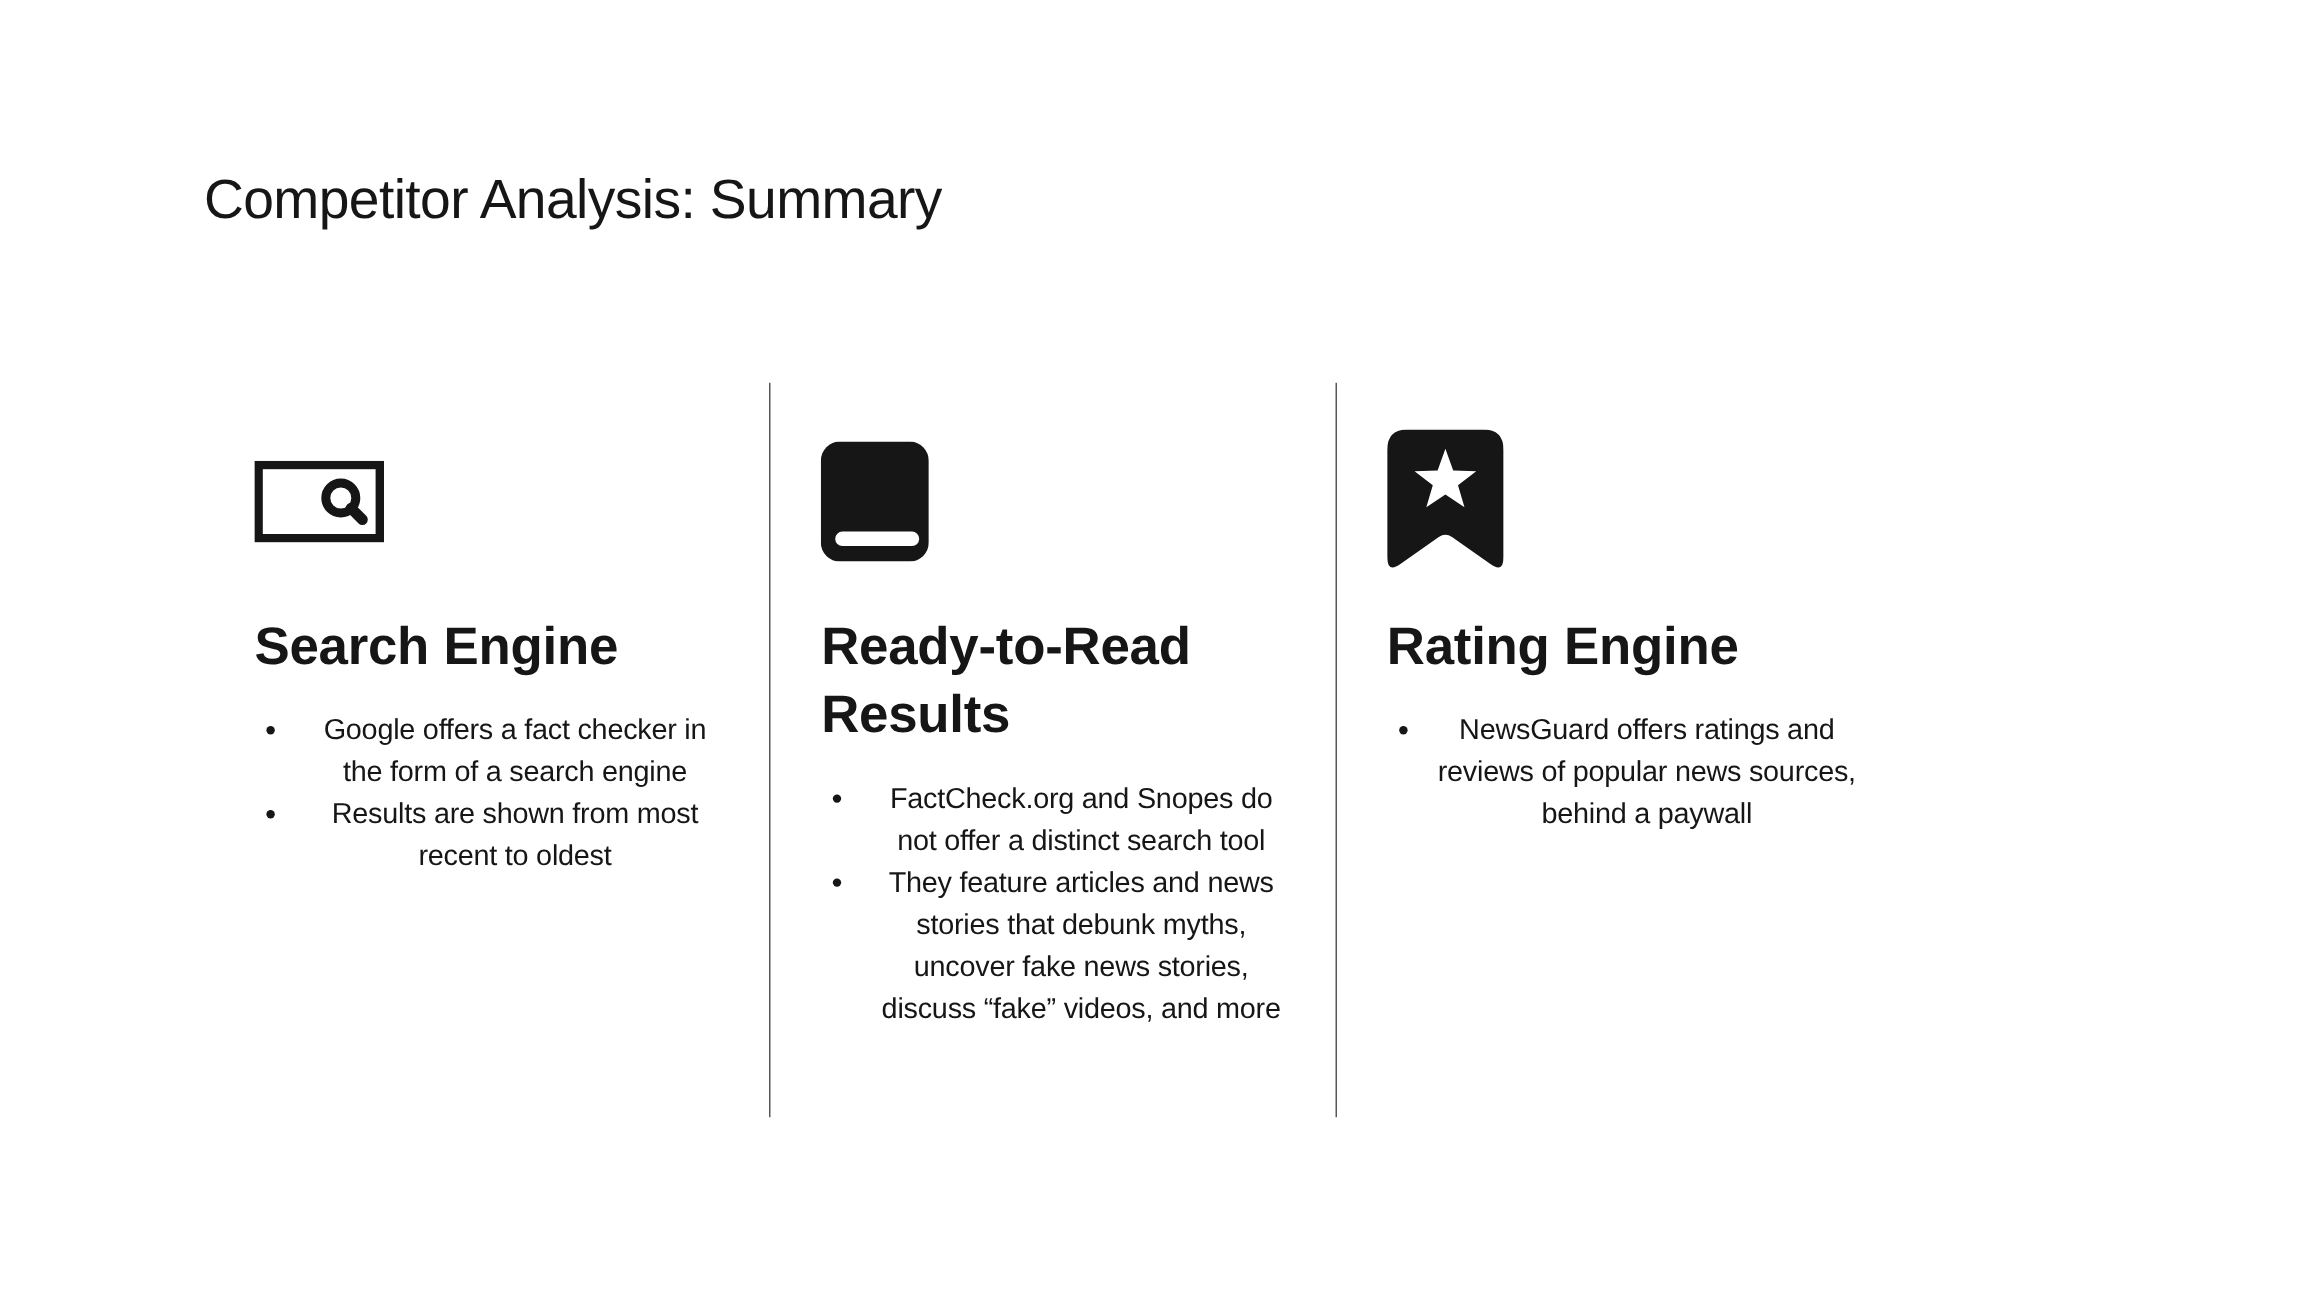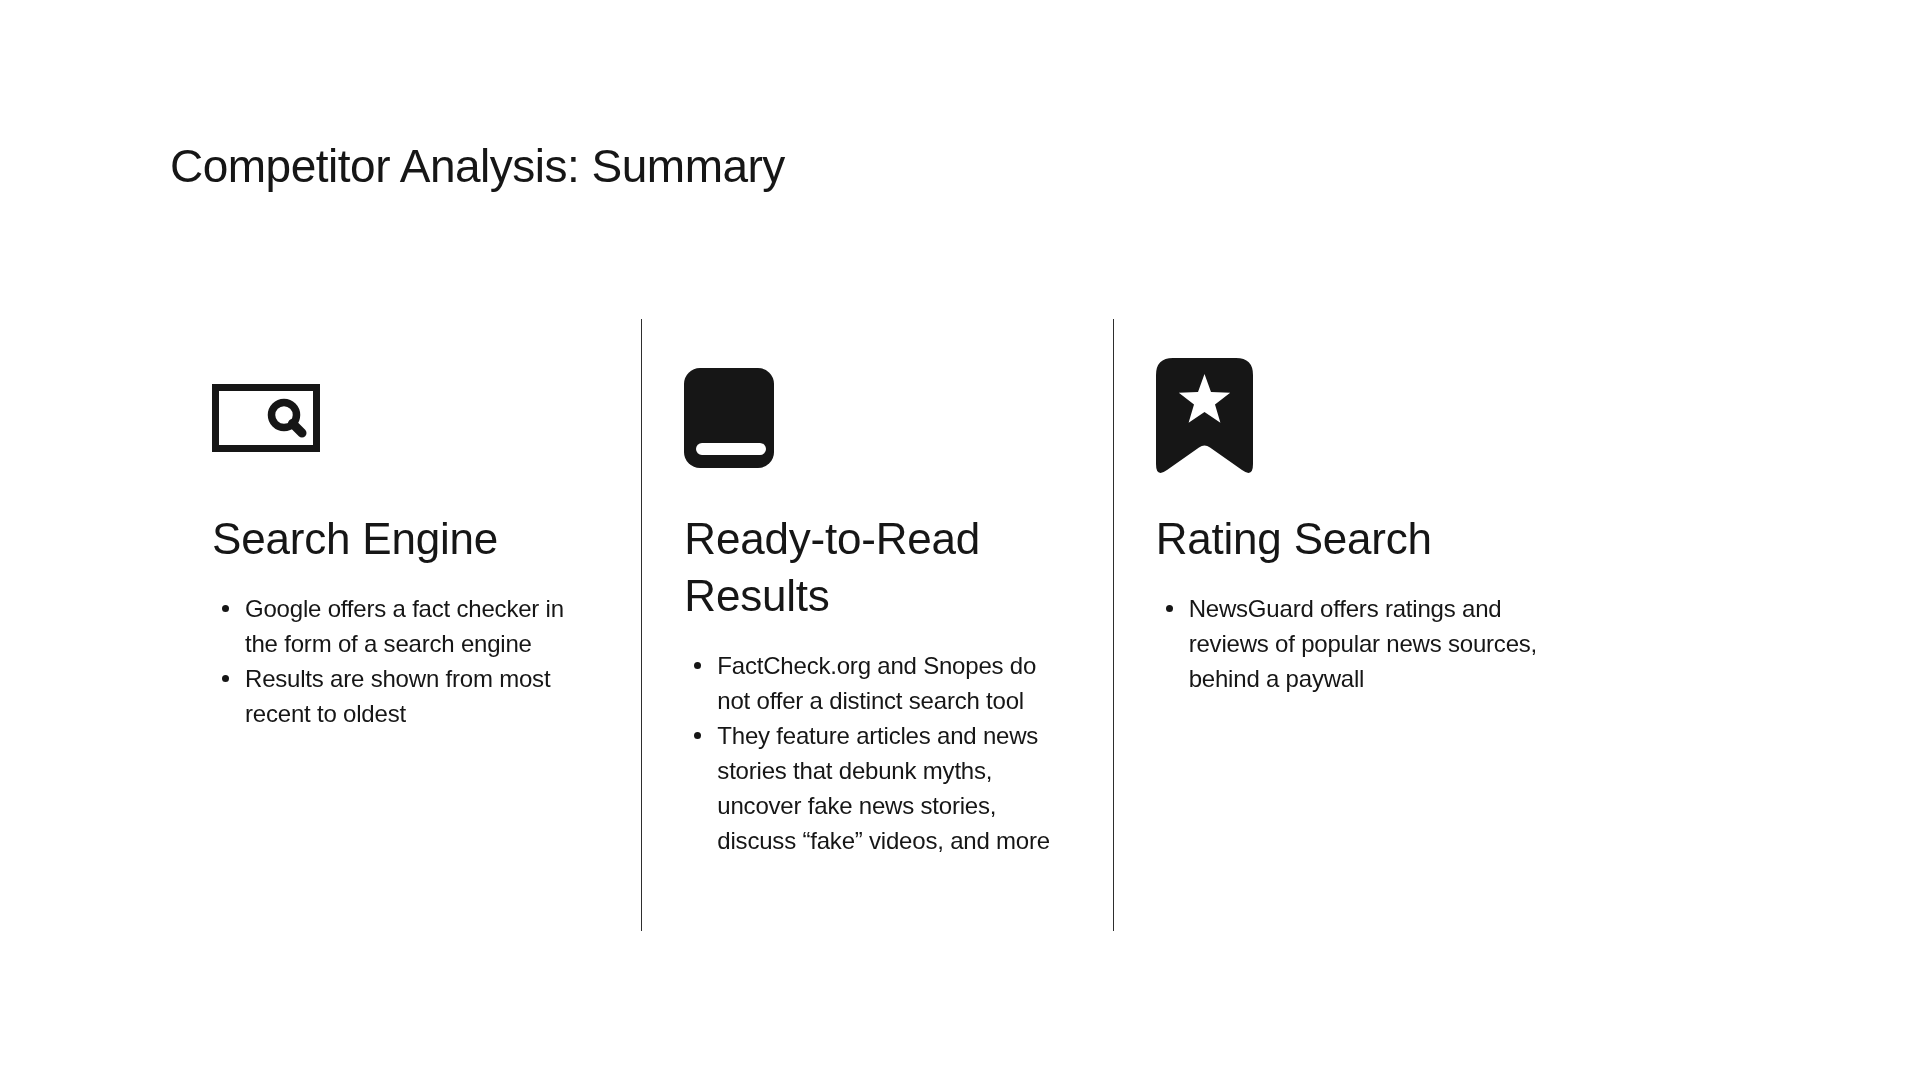--- a/index.html
+++ b/index.html
@@ -38,35 +38,36 @@
   }
   .icon-slot {
     height: 120px;
     display: flex;
     align-items: center;
     margin-bottom: 32px;
   }
   .col-heading {
     font-size: 44px;
     line-height: 57px;
-    font-weight: 400;
+    font-weight: 700;
     letter-spacing: -0.2px;
     white-space: pre-line;
     margin-bottom: 24px;
   }
   .bullets {
     list-style: none;
     font-size: 24px;
     line-height: 35px;
     letter-spacing: -0.2px;
     white-space: pre-line;
   }
   .bullets li {
     position: relative;
     padding-left: 33px;
+    text-align: center;
   }
   .bullets li::before {
     content: "";
     position: absolute;
     left: 10px;
     top: 14px;
     width: 7px;
     height: 7px;
     border-radius: 50%;
     background: #161616;
@@ -111,20 +112,20 @@
 discuss “fake” videos, and more</li></ul>
     </div>
 
     <div class="column">
       <div class="icon-slot">
         <svg width="97" height="120" viewBox="0 0 97 120" xmlns="http://www.w3.org/2000/svg">
           <path d="M17 0 H80 Q97 0 97 17 V106 Q97 120 86 112 L54 89.5 Q48.5 85.6 43 89.5 L11 112 Q0 120 0 106 V17 Q0 0 17 0 Z" fill="#161616"></path>
           <polygon points="48.5,16 55.0,34.1 74.2,34.7 59.0,46.4 64.4,64.8 48.5,54 32.6,64.8 38.0,46.4 22.8,34.7 42.0,34.1" fill="#ffffff"></polygon>
         </svg>
       </div>
-      <h2 class="col-heading">Rating Search</h2>
+      <h2 class="col-heading">Rating Engine</h2>
       <ul class="bullets"><li>NewsGuard offers ratings and
 reviews of popular news sources,
 behind a paywall</li></ul>
     </div>
 
   </div>
 </div>
 
 </body></html>

